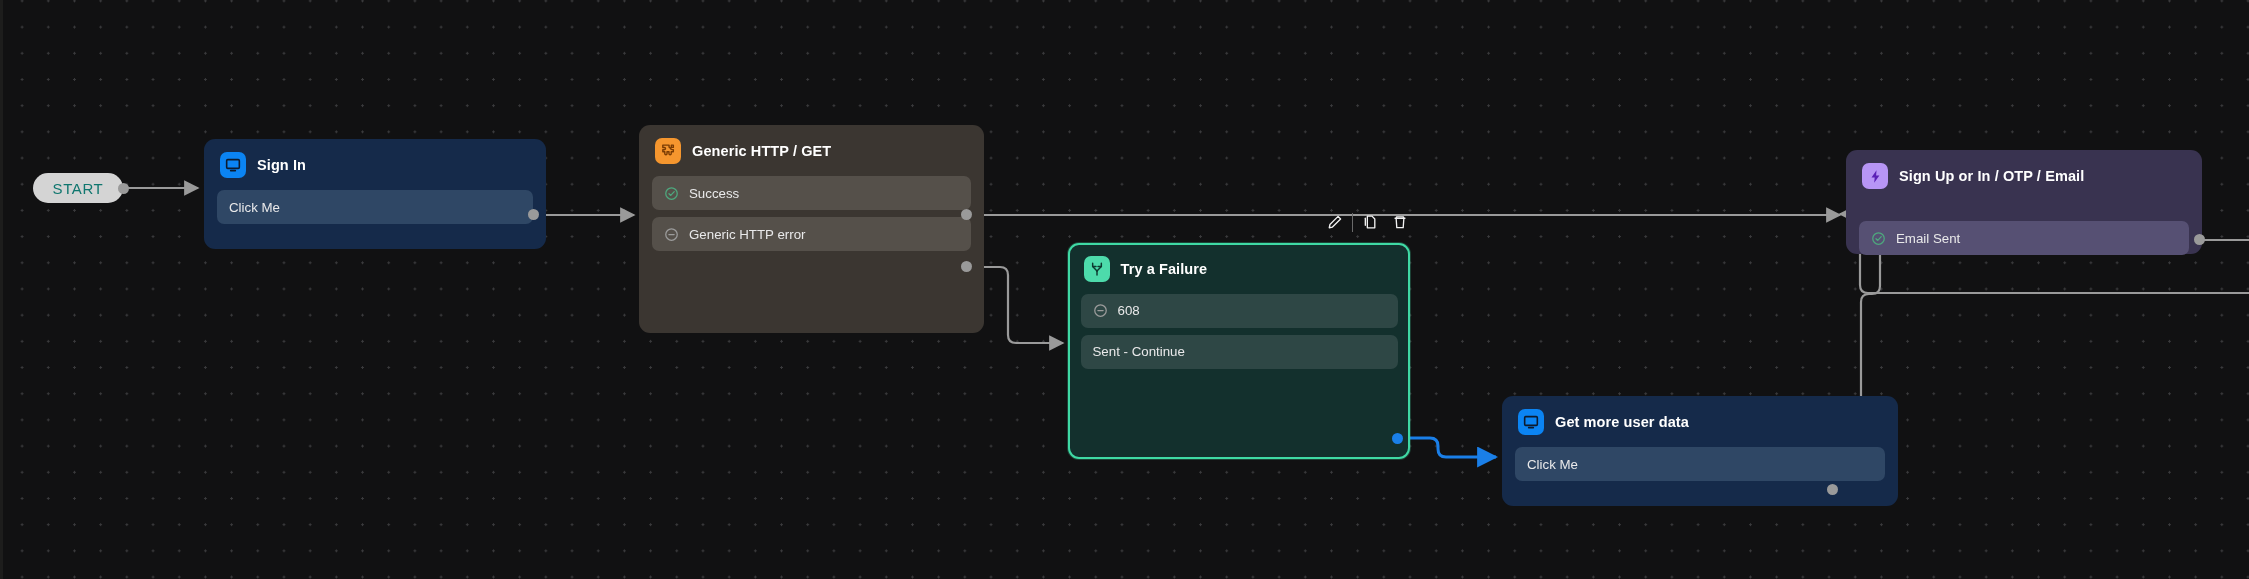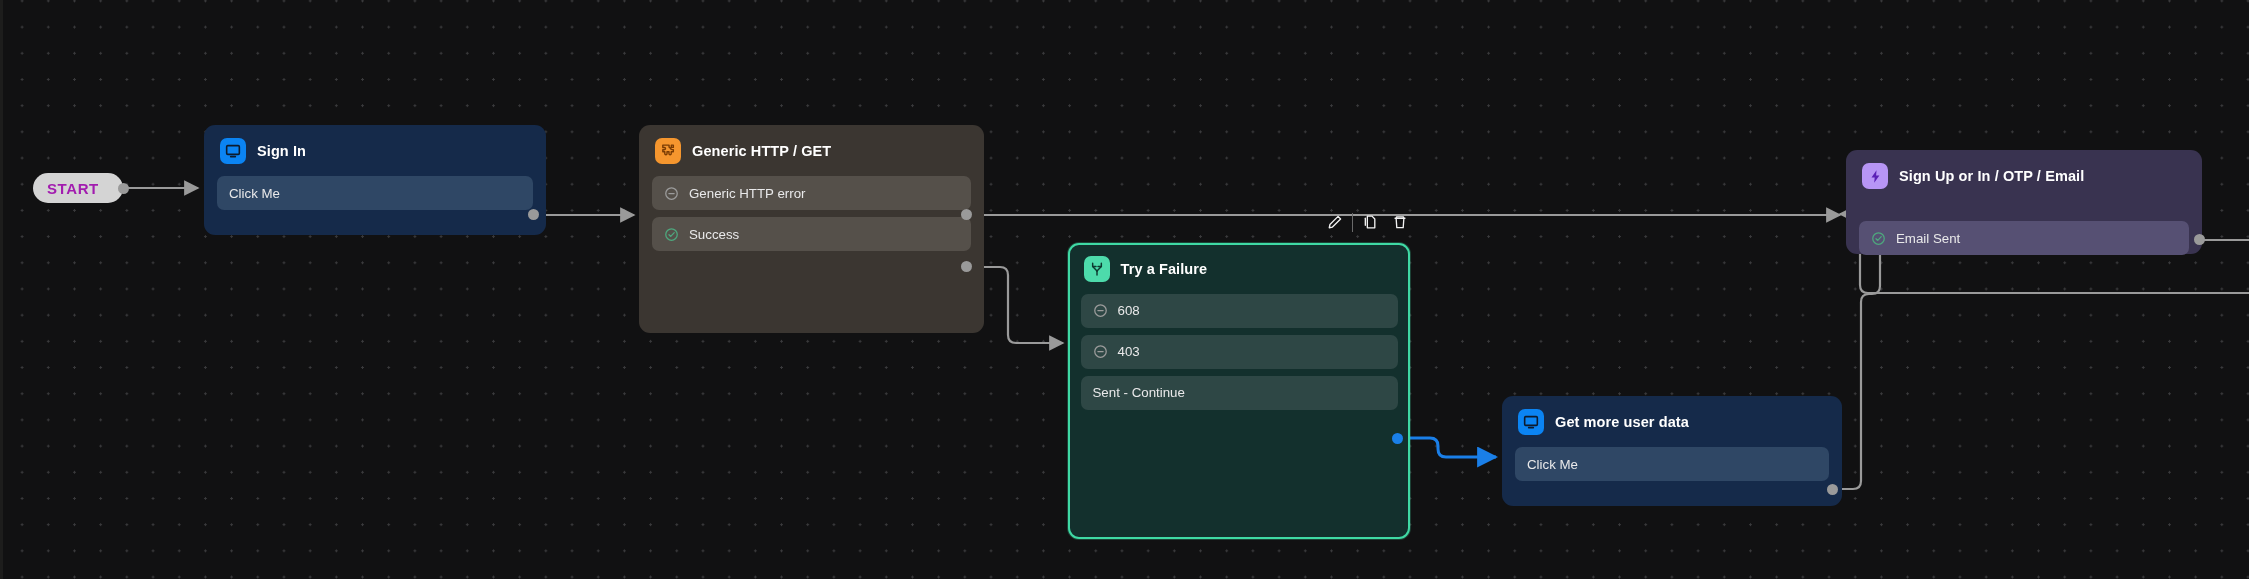--- a/index.html
+++ b/index.html
@@ -29,26 +29,26 @@
     width: 2249px; height: 579px;
     overflow: visible;
     pointer-events: none;
   }
   .edge-path { fill: none; stroke: #9a9a9a; stroke-width: 2.2; }
   .edge-path.sel { stroke: #1a7fe8; stroke-width: 3; }
 
   
   .start-pill {
     position: absolute;
-    display: flex; align-items: center; 
+    display: flex; align-items: center; justify-content: center;
     background: #d4d4d4;
     border-radius: 999px;
-    color: #a21caf;
+    color: #0f766e;
     font-size: 15px;
-    font-weight: 700;
+    font-weight: 400;
     letter-spacing: .6px;
     padding: 0 14px;
   }
   .port-dot {
     position: absolute;
     width: 11px; height: 11px; border-radius: 50%;
     background: #9a9a9a;
   }
   .port-dot.blue { background: #1a7fe8; }
 
@@ -155,21 +155,21 @@
 
   <svg class="edges" viewBox="0 0 2249 579">
     <path class="edge-path" d="M 2249 293 L 1868 293 Q 1860 293 1860 285 L 1860 222 Q 1860 214 1852 214 L 1841 214"></path>
   </svg>
 
   <div class="start-pill" style="left:33px; top:173px; width:90px; height:30px;">
     <span>START</span>
   </div>
   <div class="port-dot" style="left:118px; top:183px;"></div>
 
-  <div class="node n-blue" style="left:204px; top:125px; width:342px; height:110px;">
+  <div class="node n-blue" style="left:204px; top:139px; width:342px; height:110px;">
     <div class="node-head">
       <div class="node-icon" style="background:#0b84f3;">
         <svg width="16" height="16" viewBox="0 0 24 24" fill="none" stroke="#0d1b2e" stroke-width="2.4" stroke-linecap="round" stroke-linejoin="round">
           <rect x="2.5" y="4" width="19" height="13" rx="1.6"></rect>
             <path d="M8.5 20.5h7"></path>
         </svg>
       </div>
       <div class="node-title">Sign In</div>
     </div>
     <div class="port-row">
@@ -182,35 +182,35 @@
     <div class="node-head">
       <div class="node-icon" style="background:#f5962e;">
         <svg width="16" height="16" viewBox="0 0 24 24" fill="none" stroke="#7a3c04" stroke-width="2.1" stroke-linejoin="round">
           <path d="M10.5 3.2h3.1v2.4a1.7 1.7 0 1 0 3.4 0V3.2h3v3.4h-2.3a1.7 1.7 0 1 0 0 3.4h2.3v3.2h-3.2v2.4a1.7 1.7 0 1 1-3.3 0v-2.4H10.5v2.3a1.7 1.7 0 1 1-3.3 0v-2.3H4.2v-3.1h2.4a1.7 1.7 0 1 0 0-3.4H4.2V3.2z"></path>
         </svg>
       </div>
       <div class="node-title">Generic HTTP / GET</div>
     </div>
     <div class="port-row">
       <span class="glyph">
+        <svg width="15" height="15" viewBox="0 0 24 24" fill="none" stroke="#4ea87e" stroke-width="2" stroke-linecap="round" stroke-linejoin="round">
+          <circle cx="12" cy="12" r="9.2"></circle>
+            <path d="M8 12.3l2.8 2.8L16.4 9"></path>
+        </svg>
+      </span>
+      <span>Success</span>
+    </div>
+    <div class="port-row">
+      <span class="glyph">
         <svg width="15" height="15" viewBox="0 0 24 24" fill="none" stroke="#9c9c9c" stroke-width="2" stroke-linecap="round">
           <circle cx="12" cy="12" r="9.2"></circle>
             <path d="M7.8 12h8.4"></path>
         </svg>
       </span>
       <span>Generic HTTP error</span>
-    </div>
-    <div class="port-row">
-      <span class="glyph">
-        <svg width="15" height="15" viewBox="0 0 24 24" fill="none" stroke="#4ea87e" stroke-width="2" stroke-linecap="round" stroke-linejoin="round">
-          <circle cx="12" cy="12" r="9.2"></circle>
-            <path d="M8 12.3l2.8 2.8L16.4 9"></path>
-        </svg>
-      </span>
-      <span>Success</span>
     </div>
   </div>
   <div class="port-dot" style="left:961px; top:209px;"></div>
   <div class="port-dot" style="left:961px; top:261px;"></div>
 
   <div class="node-toolbar" style="left:1320px; top:211px;">
     <div class="tb-btn">
       <svg width="16" height="16" viewBox="0 0 24 24" fill="none" stroke="#f2f2f2" stroke-width="2" stroke-linecap="round" stroke-linejoin="round">
         <path d="M16.6 3.6l3.8 3.8L8.2 19.6 3.4 20.6l1-4.8z"></path>
       </svg>
@@ -224,21 +224,21 @@
     </div>
     <div class="tb-btn">
       <svg width="16" height="16" viewBox="0 0 24 24" fill="none" stroke="#f2f2f2" stroke-width="2" stroke-linecap="round" stroke-linejoin="round">
         <path d="M4.6 6.4h14.8"></path>
           <path d="M6.8 6.4V4.2h10.4v2.2"></path>
           <path d="M6.2 6.4l1 14h9.6l1-14"></path>
       </svg>
     </div>
   </div>
 
-  <div class="node n-teal sel" style="left:1068px; top:243px; width:342px; height:296px;">
+  <div class="node n-teal sel" style="left:1068px; top:243px; width:342px; height:216px;">
     <div class="node-head">
       <div class="node-icon" style="background:#4ddbab;">
         <svg width="16" height="16" viewBox="0 0 24 24" fill="none" stroke="#0e3a30" stroke-width="2.2" stroke-linecap="round" stroke-linejoin="round">
           <path d="M12 21v-6"></path>
             <path d="M12 15L5.5 8.4"></path>
             <path d="M12 15l6.5-6.6"></path>
           <path d="M5.5 3.4v5h5"></path>
             <path d="M18.5 3.4v5h-5"></path>
         </svg>
       </div>
@@ -247,35 +247,26 @@
     <div class="port-row">
       <span class="glyph">
         <svg width="15" height="15" viewBox="0 0 24 24" fill="none" stroke="#9c9c9c" stroke-width="2" stroke-linecap="round">
           <circle cx="12" cy="12" r="9.2"></circle>
             <path d="M7.8 12h8.4"></path>
         </svg>
       </span>
       <span>608</span>
     </div>
     <div class="port-row">
-      <span class="glyph">
-        <svg width="15" height="15" viewBox="0 0 24 24" fill="none" stroke="#9c9c9c" stroke-width="2" stroke-linecap="round">
-          <circle cx="12" cy="12" r="9.2"></circle>
-            <path d="M7.8 12h8.4"></path>
-        </svg>
-      </span>
-      <span>403</span>
-    </div>
-    <div class="port-row">
       <span>Sent - Continue</span>
     </div>
   </div>
   <div class="port-dot blue" style="left:1392px; top:433px;"></div>
 
-  <div class="node n-blue" style="left:1502px; top:396px; width:340px; height:110px;">
+  <div class="node n-blue" style="left:1502px; top:396px; width:396px; height:110px;">
     <div class="node-head">
       <div class="node-icon" style="background:#0b84f3;">
         <svg width="16" height="16" viewBox="0 0 24 24" fill="none" stroke="#0d1b2e" stroke-width="2.4" stroke-linecap="round" stroke-linejoin="round">
           <rect x="2.5" y="4" width="19" height="13" rx="1.6"></rect>
             <path d="M8.5 20.5h7"></path>
         </svg>
       </div>
       <div class="node-title">Get more user data</div>
     </div>
     <div class="port-row">

